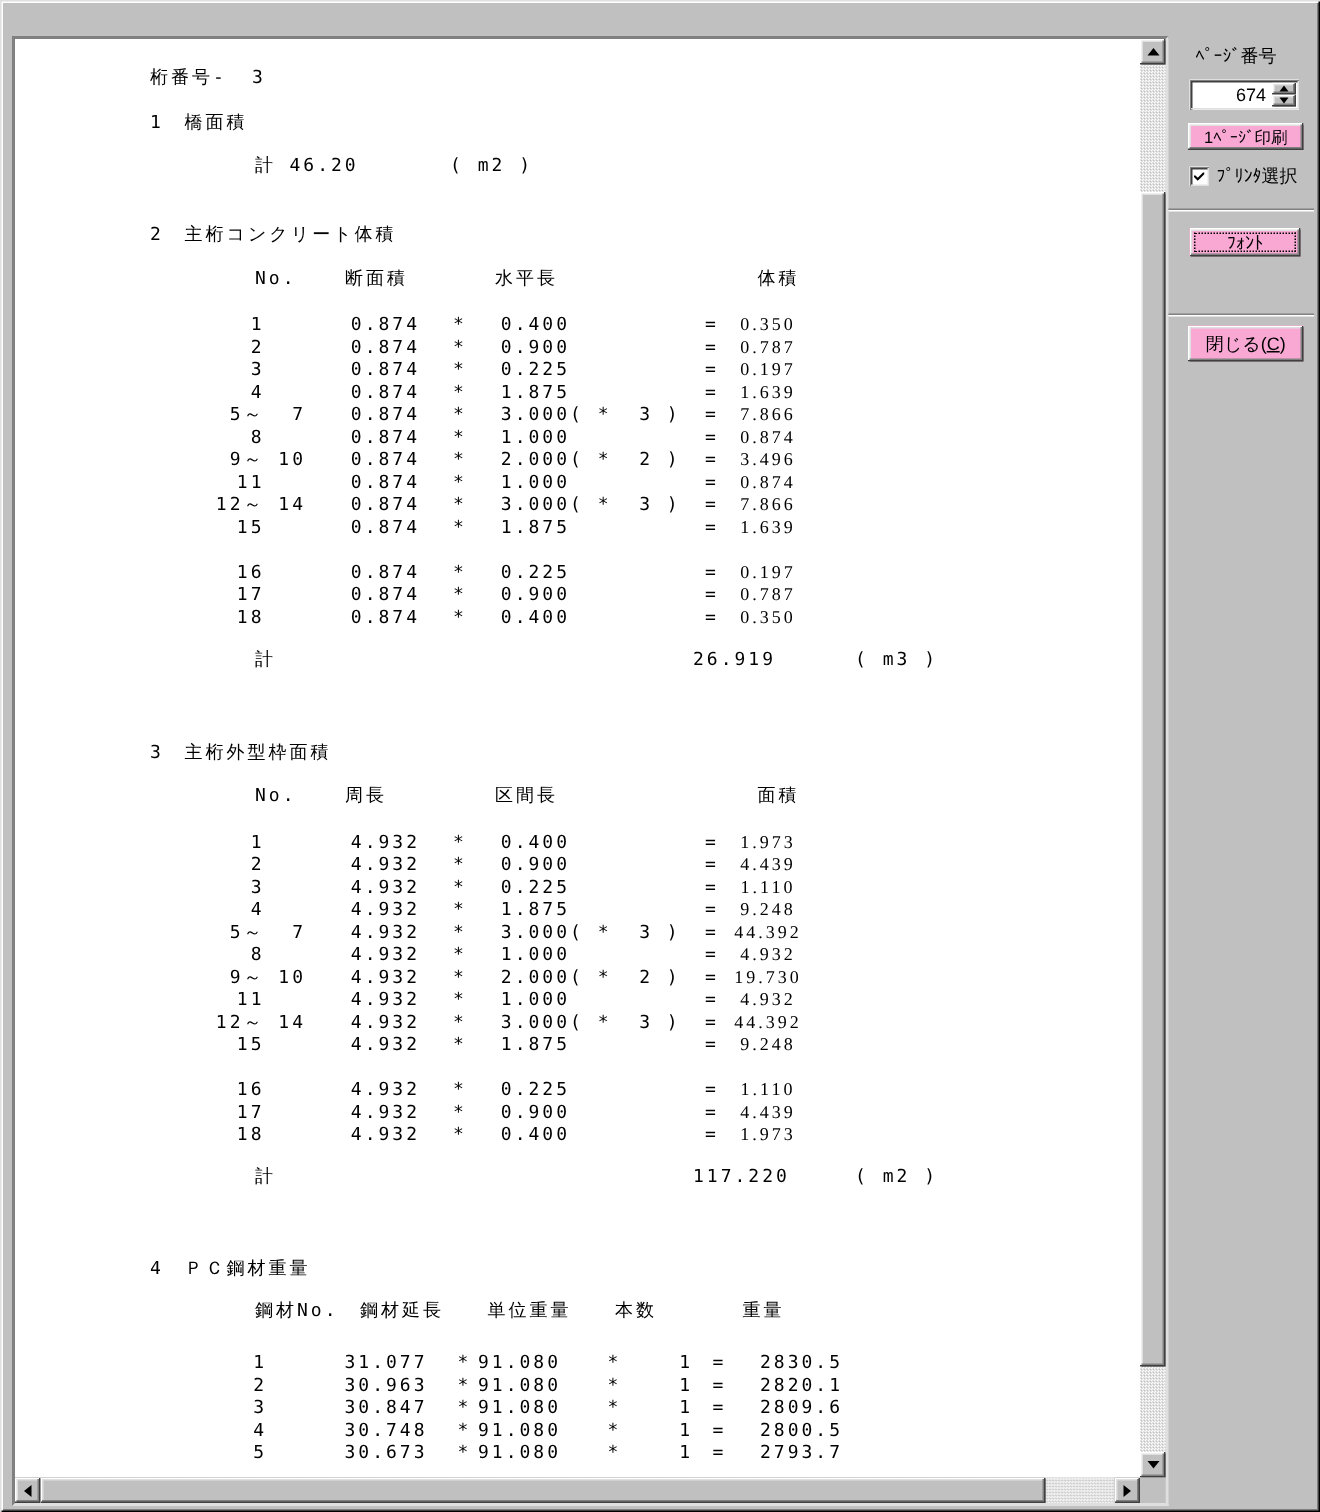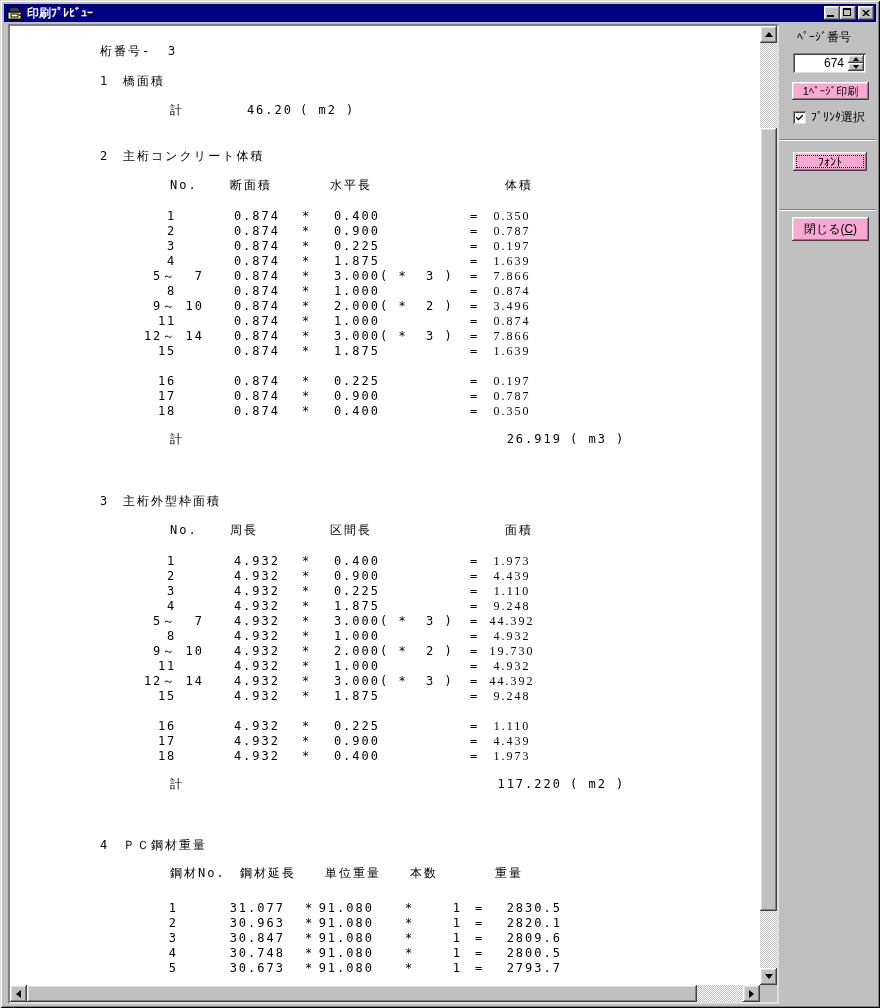--- a/index.html
+++ b/index.html
@@ -21,21 +21,21 @@
   
   .doc-frame{position:absolute;left:8px;top:24px;width:771px;height:980px;background:#c0c0c0;
     border:2px solid;border-color:#808080 #dfdfdf #dfdfdf #808080;box-sizing:border-box;}
   .doc-view{position:absolute;left:0;top:0;width:750px;height:959px;background:#fff;overflow:hidden;
     font-family:"DejaVu Sans Mono",monospace;font-size:12px;line-height:15px;letter-spacing:2px;color:#000;}
   .line{position:absolute;left:0;height:15px;width:100%;}
   .line span{position:absolute;white-space:pre;}
   .block{position:absolute;left:0;width:100%;}
   .row{position:relative;height:15px;}
   .row span{position:absolute;white-space:pre;top:0;}
-  .num{text-align:right;}
+  .num{text-align:left;}
   
   .r23 .no{left:60px;width:134px;text-align:right;}
   .r23 .fa{left:170px;width:100px;text-align:right;}
   .r23 .op{left:292px;}
   .r23 .fb{left:270px;width:100px;text-align:right;}
   .r23 .mu{left:370px;}
   .r23 .eq{left:460px;}
   .r23 .re{left:452px;width:100px;text-align:center;font-family:Liberation Serif, serif;}
   
   .r4 .no{left:60px;width:108px;text-align:right;}
@@ -95,42 +95,20 @@
   .cb-label{margin-left:5px;white-space:nowrap;}
   .sep{position:absolute;left:0;width:97px;height:0;border-top:1px solid #808080;border-bottom:1px solid #fff;}
   .sep1{top:113px;} .sep2{top:183px;}
   .u{text-decoration:underline;}
 </style>
 </head>
 <body>
 
 <div class="window">
 
-  <div class="titlebar">
-    <svg class="app-icon" viewBox="0 0 16 16">
-      <rect x="1" y="7" width="13" height="7" fill="#ffff66" stroke="#000" stroke-width="1"></rect>
-      <path d="M2 7 Q2 2 7.5 2 Q13 2 13 7 Z" fill="#404040" stroke="#000" stroke-width="1"></path>
-      <rect x="4" y="9" width="7" height="3" fill="#fff" stroke="#000" stroke-width="1"></rect>
-      <rect x="12" y="9" width="2" height="2" fill="#c00000"></rect>
-    </svg>
-    <span class="title-text">印刷ﾌﾟﾚﾋﾞｭｰ</span>
-    <span class="tb-buttons">
-      <button class="tbtn">
-          <span class="g-min"></span>
-        </button>
-      <button class="tbtn">
-          <span class="g-max"></span>
-        </button>
-      <button class="tbtn close">
-        <svg width="8" height="7" viewBox="0 0 8 7">
-          <path d="M0 0 L3 3 L0 6 L2 6 L4 4 L6 6 L8 6 L5 3 L8 0 L6 0 L4 2 L2 0 Z" fill="#000"></path>
-        </svg>
-      </button>
-    </span>
-  </div>
 
   <div class="doc-frame">
     <div class="doc-view">
 
       <div class="line" style="top:18px">
         <span style="left:90px">桁番号-</span>
         <span style="left:158px">3</span>
       </div>
 
       <div class="line" style="top:48px">

